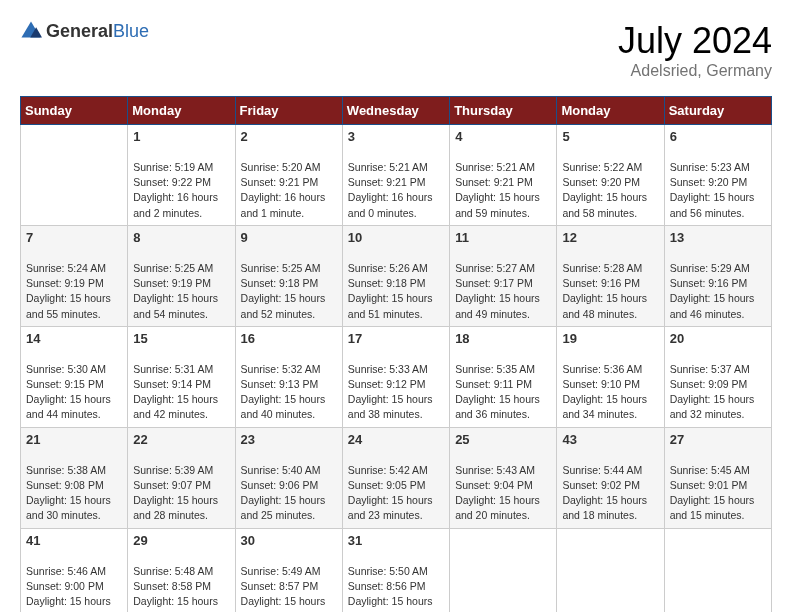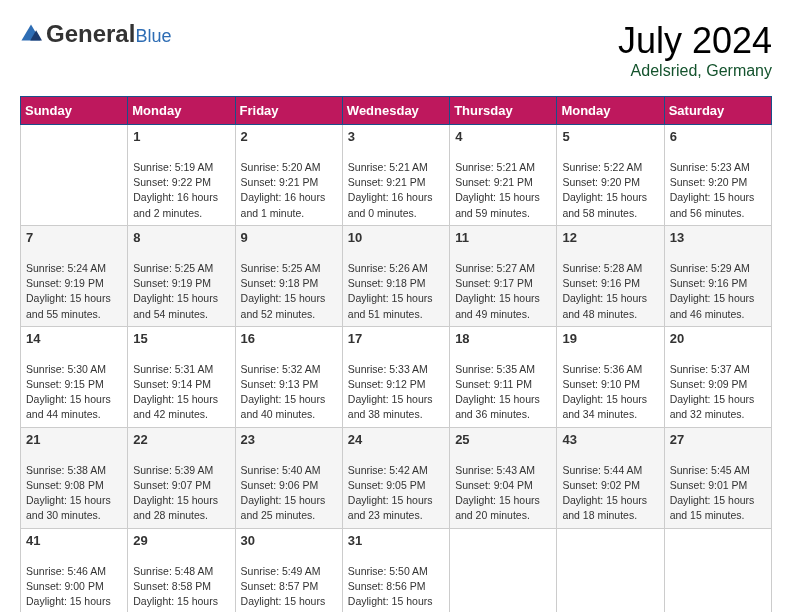--- a/index.html
+++ b/index.html
@@ -15,21 +15,21 @@
       justify-content: space-between;
       align-items: flex-start;
       margin-bottom: 16px;
     }
     .logo {
       display: flex;
       align-items: center;
       gap: 4px;
     }
     .logo-text-general {
-      font-size: 24px;
+      font-size: 18px;
       font-weight: bold;
       color: #333;
     }
     .logo-text-blue {
       font-size: 18px;
       font-weight: normal;
       color: #2e6db4;
     }
     .logo-icon {
       width: 22px;
@@ -38,29 +38,29 @@
     .title-block {
       text-align: right;
     }
     .month-year {
       font-size: 36px;
       font-weight: normal;
       color: #000000;
     }
     .location {
       font-size: 16px;
-      color: #14532d;
+      color: #737373;
     }
     table {
       width: 100%;
       border-collapse: collapse;
       table-layout: fixed;
     }
     thead th {
-      background: #be185d;
+      background: #7f1d1d;
       color: #fff;
       font-size: 13px;
       font-weight: bold;
       padding: 6px 4px;
       text-align: left;
       border: 1px solid #1a4f8a;
     }
     tbody td {
       vertical-align: top;
       border: 1px solid #ccc;

